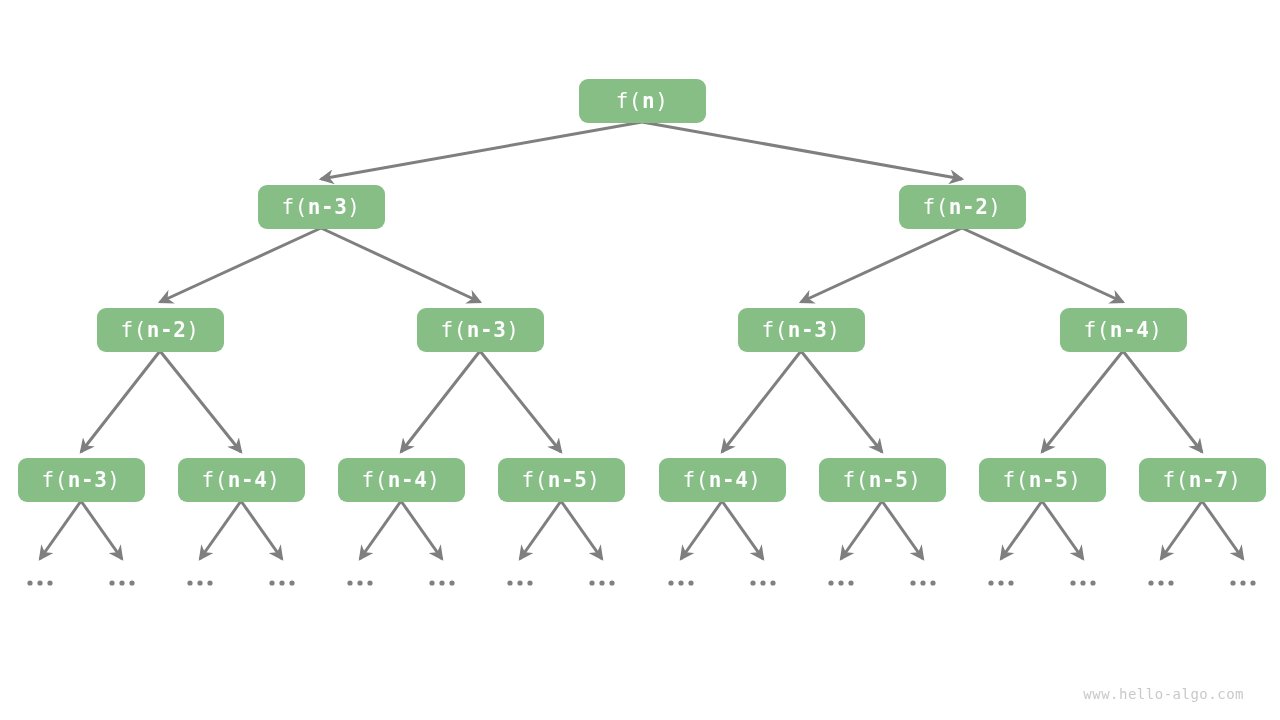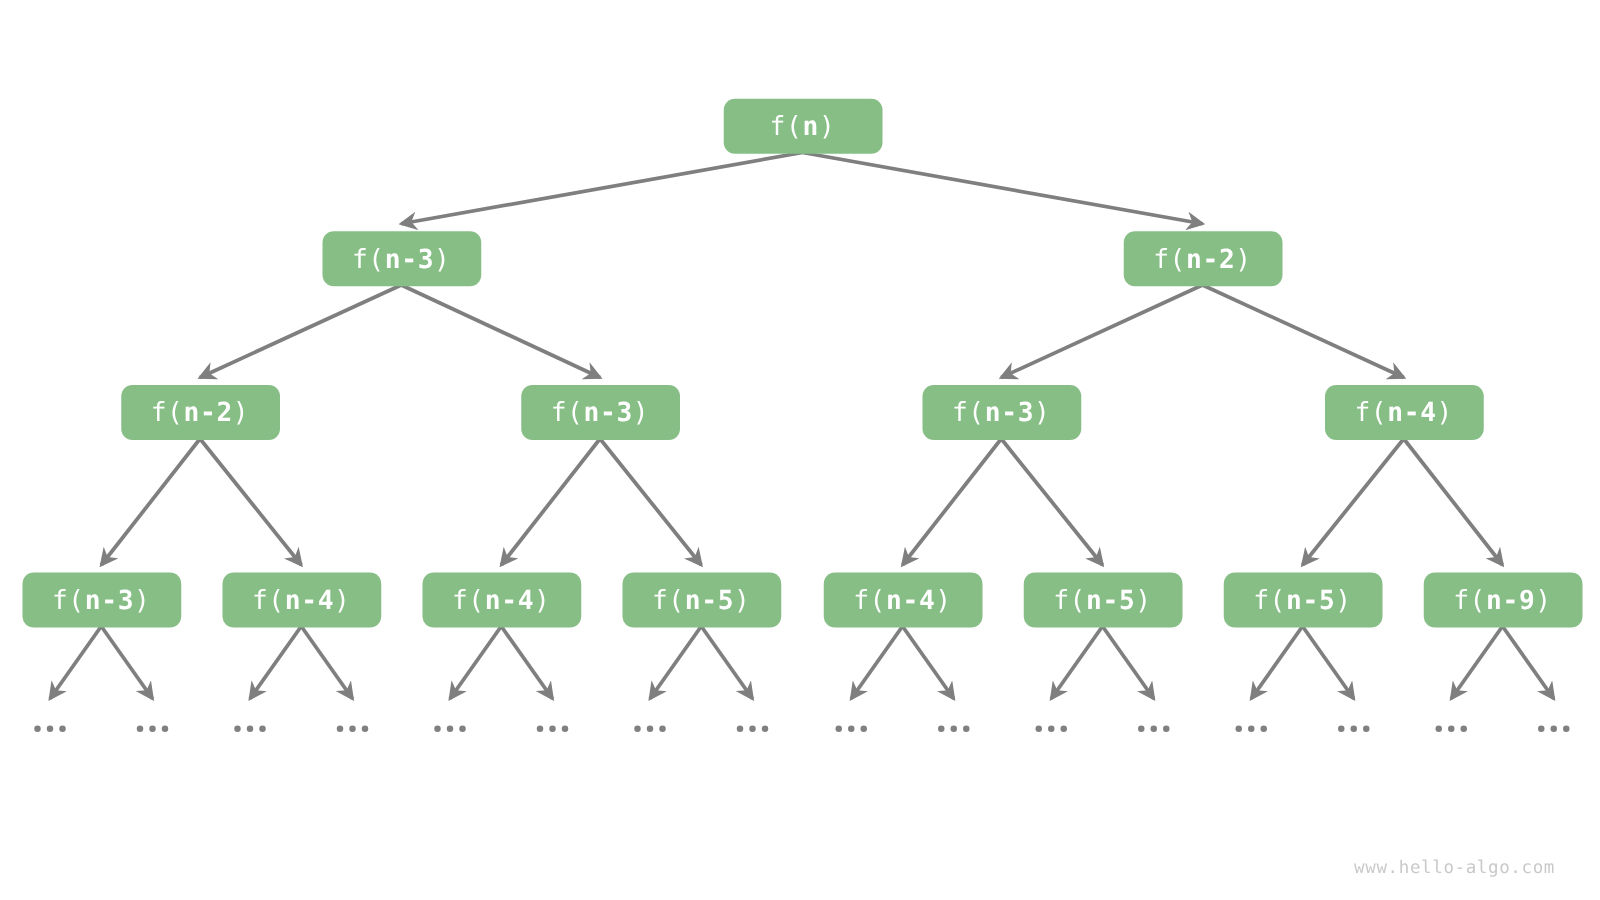--- a/index.html
+++ b/index.html
@@ -235,18 +235,18 @@
         <span class="arg">n-5</span>
         <span class="sfx">)</span>
       </div>
       <div class="node" style="left: 978.5px; top: 458px; width: 127px; height: 44px;">
         <span class="pfx">f(</span>
         <span class="arg">n-5</span>
         <span class="sfx">)</span>
       </div>
       <div class="node" style="left: 1138.5px; top: 458px; width: 127px; height: 44px;">
         <span class="pfx">f(</span>
-        <span class="arg">n-9</span>
+        <span class="arg">n-7</span>
         <span class="sfx">)</span>
       </div>
     </div>
   <div id="watermark">www.hello-algo.com</div>
 </div>
 
 </body></html>

